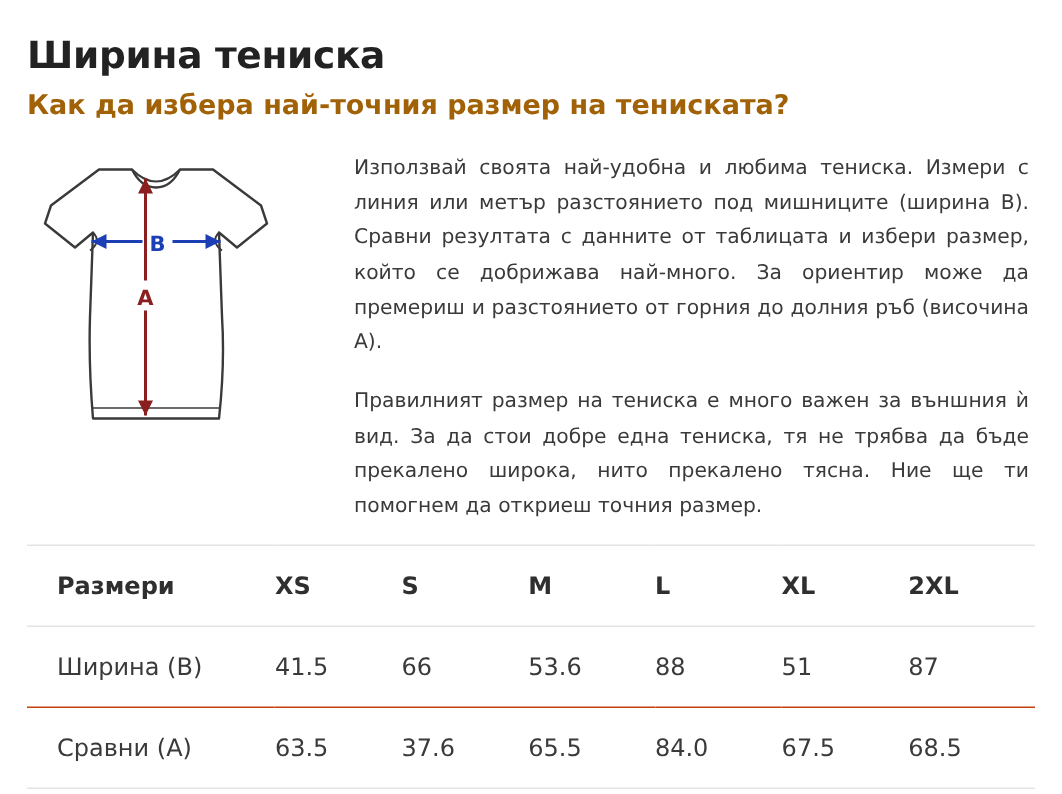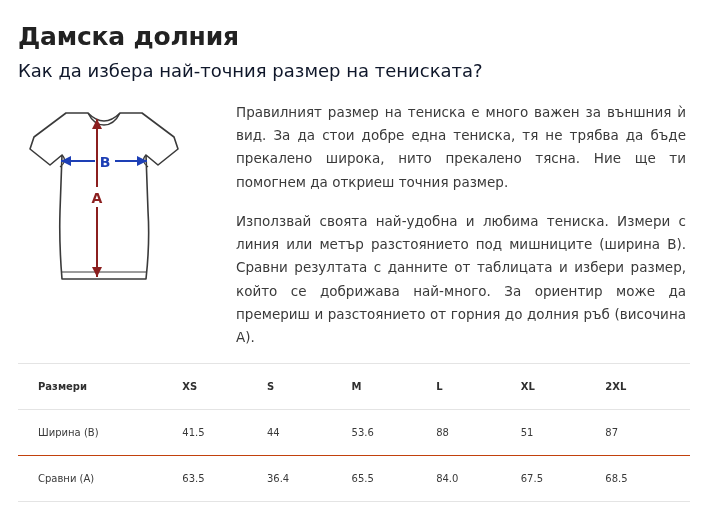--- a/index.html
+++ b/index.html
@@ -23,23 +23,23 @@
   }
   .title {
     font-size: 25px;
     font-weight: bold;
     color: #222222;
     margin: 22px 0 0 0;
     letter-spacing: -0.2px;
   }
   .subtitle {
     font-size: 18px;
-    color: #0f172a;
+    color: #a16207;
     margin: 9px 0 11px 0;
-    font-weight: normal;
+    font-weight: bold;
   }
   .content {
     display: flex;
     margin-top: 18px;
     align-items: flex-start;
   }
   .figure {
     width: 200px;
     flex: 0 0 200px;
     padding-top: 4px;
@@ -60,21 +60,21 @@
     color: #3a3a3a;
     text-align: justify;
   }
   .paragraphs p:last-child {
     margin-bottom: 0;
   }
   table.size-table {
     width: 100%;
     border-collapse: collapse;
     margin-top: 14px;
-    font-size: 10px;
+    font-size: 16px;
   }
   table.size-table th,
   table.size-table td {
     text-align: left;
     padding: 17px 6px 17px 0;
     border-bottom: 1px solid #c2410c;
     color: #3a3a3a;
     font-weight: normal;
   }
   table.size-table thead th {
@@ -95,21 +95,21 @@
   table.size-table tbody tr:last-child th,
   table.size-table tbody tr:last-child td {
     border-bottom: 1px solid #e4e4e4;
   }
 </style>
 </head>
 <body>
 
 <div class="page">
 
-  <h1 class="title">Дамска долния</h1>
+  <h1 class="title">Ширина тениска</h1>
   <h2 class="subtitle">Как да избера най-точния размер на тениската?</h2>
 
   <div class="content">
 
     <div class="figure">
       <svg width="200" height="190" viewBox="0 0 200 190" xmlns="http://www.w3.org/2000/svg">
 
         <path d="M70 10 L48 10 L16 34 L12 46 L32 62 L44 52 L42 108 Q41 140 44 176 L128 176 Q132 140 130 108 L128 52 L140 62 L160 46 L156 34 L124 10 L102 10 Q96 22 86 22 Q76 22 70 10 Z" fill="#ffffff" stroke="#3a3a3a" stroke-width="1.6" stroke-linejoin="round"></path>
 
         <path d="M70 10 Q86 26 102 10" fill="none" stroke="#3a3a3a" stroke-width="1.4"></path>
@@ -127,52 +127,52 @@
 
         <line x1="79" y1="16" x2="79" y2="174" stroke="#8b1f1f" stroke-width="2"></line>
         <polygon points="79,16 74,26 84,26" fill="#8b1f1f"></polygon>
         <polygon points="79,174 74,164 84,164" fill="#8b1f1f"></polygon>
         <rect x="70" y="84" width="18" height="20" fill="#ffffff"></rect>
         <text x="79" y="100" font-family="DejaVu Sans, Liberation Sans, sans-serif" font-size="14" font-weight="bold" fill="#8b1f1f" text-anchor="middle">A</text>
       </svg>
     </div>
 
     <div class="paragraphs">
+      <p>Използвай своята най-удобна и любима тениска. Измери с линия или метър разстоянието под мишниците (ширина B). Сравни резултата с данните от таблицата и избери размер, който се добрижава най-много. За ориентир може да премериш и разстоянието от горния до долния ръб (височина A).</p>
       <p>Правилният размер на тениска е много важен за външния ѝ вид. За да стои добре една тениска, тя не трябва да бъде прекалено широка, нито прекалено тясна. Ние ще ти помогнем да откриеш точния размер.</p>
-      <p>Използвай своята най-удобна и любима тениска. Измери с линия или метър разстоянието под мишниците (ширина B). Сравни резултата с данните от таблицата и избери размер, който се добрижава най-много. За ориентир може да премериш и разстоянието от горния до долния ръб (височина A).</p>
     </div>
 
   </div>
 
   <table class="size-table">
     <thead>
       <tr>
         <th>Размери</th>
         <th class="col">XS</th>
         <th class="col">S</th>
         <th class="col">M</th>
         <th class="col">L</th>
         <th class="col">XL</th>
         <th class="col">2XL</th>
       </tr>
     </thead>
     <tbody>
       <tr>
         <td>Ширина (B)</td>
         <td class="col">41.5</td>
-        <td class="col">44</td>
+        <td class="col">66</td>
         <td class="col">53.6</td>
         <td class="col">88</td>
         <td class="col">51</td>
         <td class="col">87</td>
       </tr>
       <tr>
         <td>Сравни (A)</td>
         <td class="col">63.5</td>
-        <td class="col">36.4</td>
+        <td class="col">37.6</td>
         <td class="col">65.5</td>
         <td class="col">84.0</td>
         <td class="col">67.5</td>
         <td class="col">68.5</td>
       </tr>
     </tbody>
   </table>
 
 </div>
 

